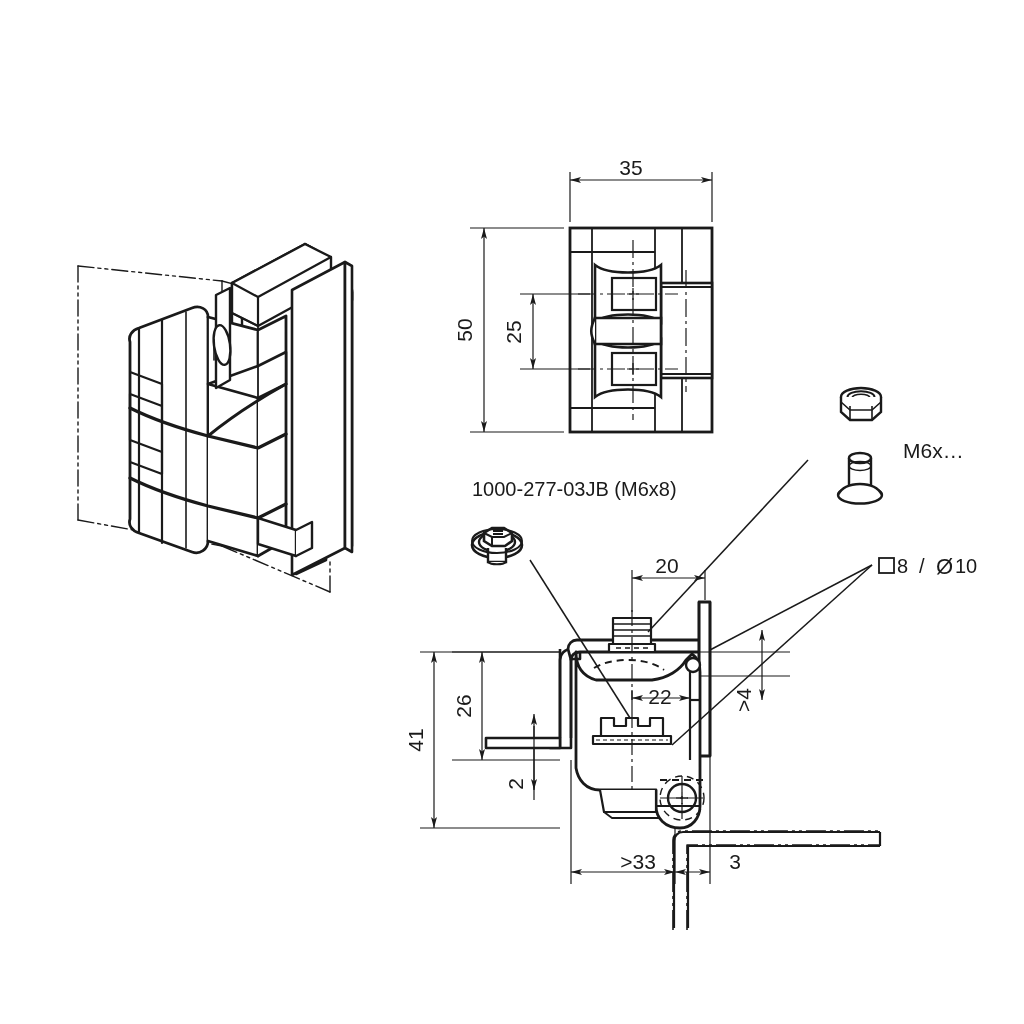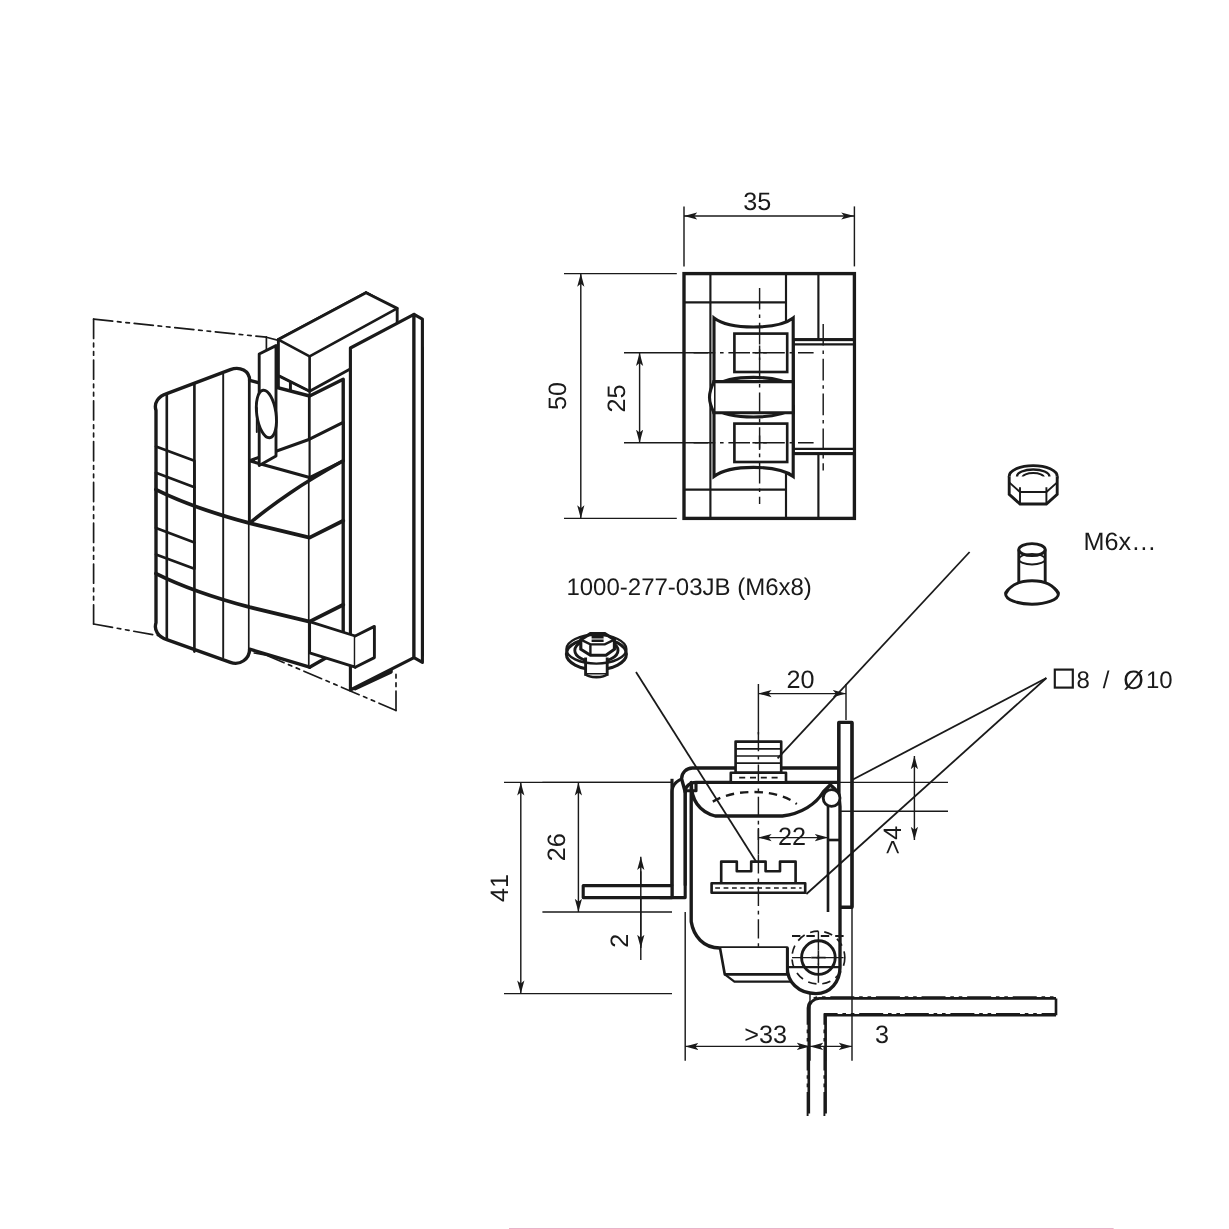--- a/index.html
+++ b/index.html
@@ -1,19 +1,19 @@
 <!DOCTYPE html>
 <html><head>
 <meta charset="utf-8">
 <title>Technical Drawing</title>
 <style>
   html,body{margin:0;padding:0;background:#ffffff;}
   body{width:1024px;height:1024px;overflow:hidden;
        font-family:"Liberation Sans","DejaVu Sans",sans-serif;}
-  #sheet{position:relative;width:928px;height:1024px;background:#be185d;}
+  #sheet{position:relative;width:928px;height:1024px;background:#15803d;}
   #sheet svg{position:absolute;top:0;left:0;}
   .lbl{font-family:"Liberation Sans","DejaVu Sans",sans-serif;fill:#1a1a1a;}
 </style>
 </head>
 <body>
 
 <div id="sheet">
 
 <svg width="1024" height="1024" viewBox="0 0 1024 1024">
   <defs>

